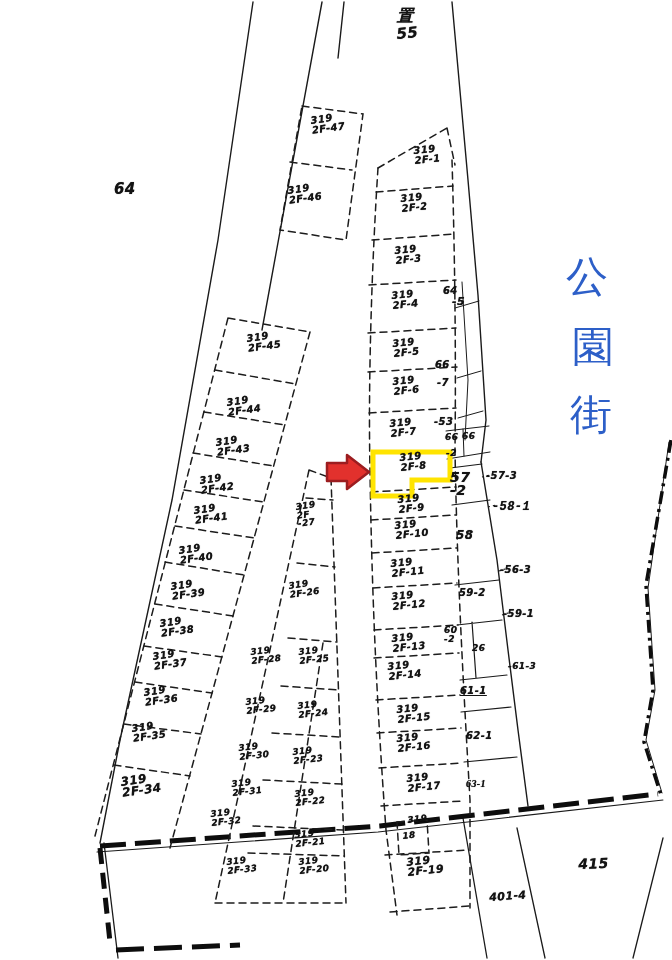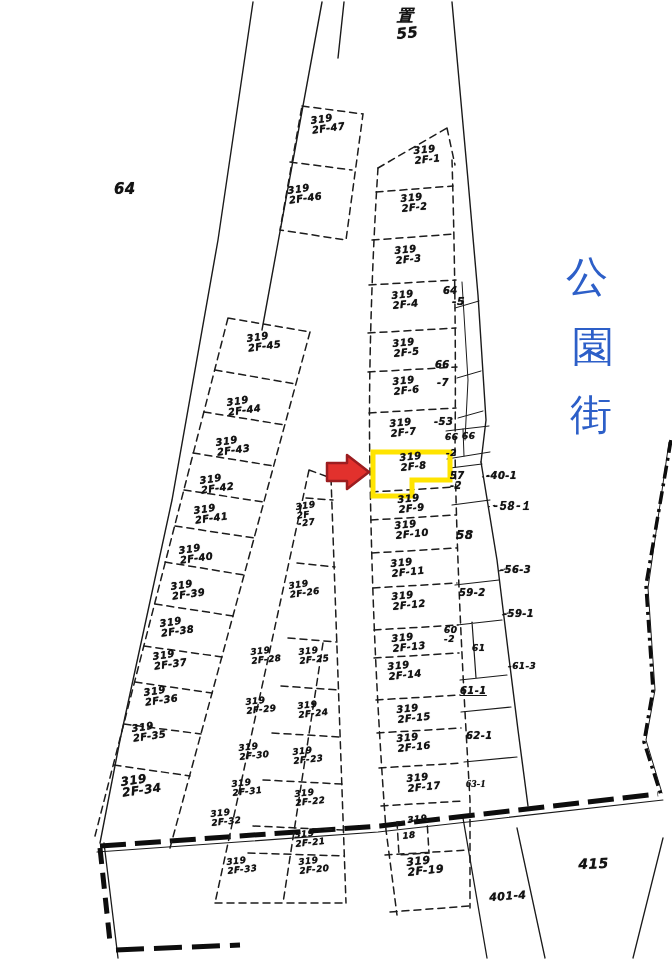--- a/index.html
+++ b/index.html
@@ -173,31 +173,31 @@
       <div class="lab" style="left: 298px; top: 858px; font-size: 9px; transform: rotate(-6deg);">319
 2F-20</div>
       <div class="lab" style="left: 443px; top: 286px; font-size: 10px; transform: rotate(0deg);">64</div>
       <div class="lab" style="left: 452px; top: 297px; font-size: 11px; transform: rotate(0deg);">-5</div>
       <div class="lab" style="left: 435px; top: 360px; font-size: 10px; transform: rotate(0deg);">66</div>
       <div class="lab" style="left: 437px; top: 378px; font-size: 10px; transform: rotate(0deg);">-7</div>
       <div class="lab" style="left: 434px; top: 417px; font-size: 10px; transform: rotate(0deg);">-53</div>
       <div class="lab" style="left: 445px; top: 433px; font-size: 9px; transform: rotate(0deg);">66</div>
       <div class="lab" style="left: 462px; top: 432px; font-size: 9px; transform: rotate(0deg);">66</div>
       <div class="lab" style="left: 446px; top: 449px; font-size: 9px; transform: rotate(0deg);">-2</div>
-      <div class="lab" style="left: 450px; top: 471px; font-size: 10px; transform: rotate(0deg);">57
+      <div class="lab" style="left: 450px; top: 471px; font-size: 14px; transform: rotate(0deg);">57
 -2</div>
-      <div class="lab" style="left: 486px; top: 471px; font-size: 10px; transform: rotate(0deg);">-40-1</div>
+      <div class="lab" style="left: 486px; top: 471px; font-size: 10px; transform: rotate(0deg);">-57-3</div>
       <div class="lab" style="left: 492px; top: 502px; font-size: 12px; transform: rotate(0deg); font-family: Liberation Mono, monospace;">-58-1</div>
       <div class="lab" style="left: 456px; top: 530px; font-size: 12px; transform: rotate(0deg);">58</div>
       <div class="lab" style="left: 500px; top: 565px; font-size: 10px; transform: rotate(0deg);">-56-3</div>
       <div class="lab" style="left: 459px; top: 588px; font-size: 10px; transform: rotate(0deg);">59-2</div>
       <div class="lab" style="left: 503px; top: 609px; font-size: 10px; transform: rotate(0deg);">-59-1</div>
       <div class="lab" style="left: 444px; top: 626px; font-size: 9px; transform: rotate(0deg);">60
 -2</div>
-      <div class="lab" style="left: 472px; top: 644px; font-size: 9px; transform: rotate(0deg);">61</div>
+      <div class="lab" style="left: 472px; top: 644px; font-size: 9px; transform: rotate(0deg);">26</div>
       <div class="lab" style="left: 468px; top: 662px; font-size: 9px; transform: rotate(0deg); margin-left: 40px;">-61-3</div>
       <div class="lab" style="left: 460px; top: 686px; font-size: 10px; transform: rotate(0deg); text-decoration: underline;">61-1</div>
       <div class="lab" style="left: 466px; top: 731px; font-size: 10px; transform: rotate(0deg);">62-1</div>
       <div class="lab" style="left: 466px; top: 779px; font-size: 10px; transform: rotate(0deg); font-family: Liberation Serif, serif;">63-1</div>
       <div class="lab" style="left: 489px; top: 893px; font-size: 11px; transform: rotate(-4deg);">401-4</div>
       <div class="lab" style="left: 578px; top: 858px; font-size: 14px; transform: rotate(-2deg);">415</div>
       <div class="street-char" style="left: 566px; top: 256px; font-size: 42px; color: rgb(45, 95, 200);">公</div>
       <div class="street-char" style="left: 572px; top: 326px; font-size: 42px; color: rgb(45, 95, 200);">園</div>
       <div class="street-char" style="left: 570px; top: 394px; font-size: 42px; color: rgb(45, 95, 200);">街</div>
     </div>

